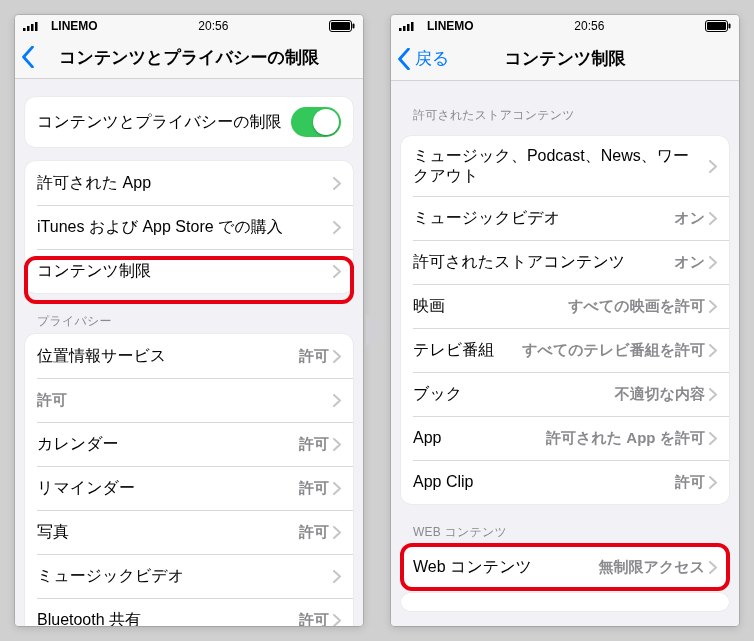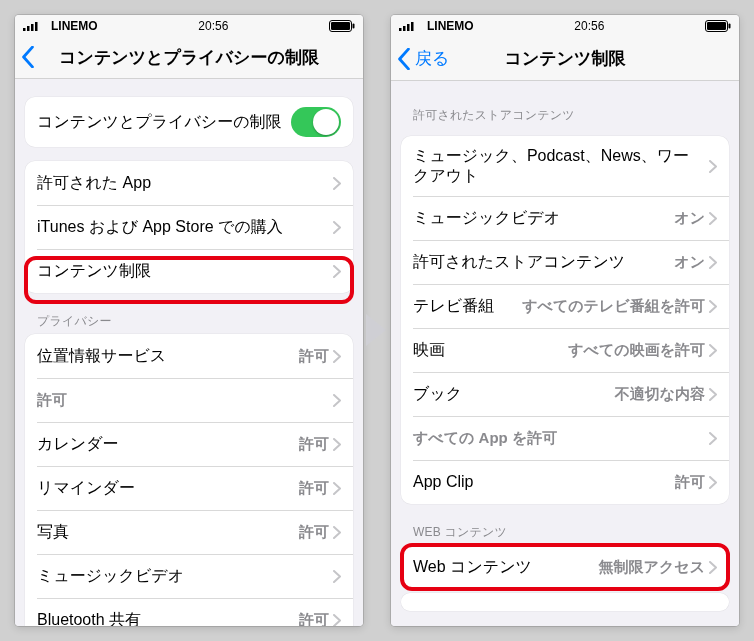--- a/index.html
+++ b/index.html
@@ -369,48 +369,49 @@
         <div class="row">
           <span class="row-label">許可されたストアコンテンツ</span>
           <span class="row-detail">オン</span>
           <span class="chevron">
               <svg width="8" height="13" viewBox="0 0 8 13">
                 <polyline points="1,1 7,6.5 1,12" fill="none" stroke="currentColor" stroke-width="2" stroke-linecap="round" stroke-linejoin="round"></polyline>
               </svg>
             </span>
         </div>
         <div class="row">
+          <span class="row-label">映画</span>
+          <span class="row-detail">すべての映画を許可</span>
+          <span class="chevron">
+              <svg width="8" height="13" viewBox="0 0 8 13">
+                <polyline points="1,1 7,6.5 1,12" fill="none" stroke="currentColor" stroke-width="2" stroke-linecap="round" stroke-linejoin="round"></polyline>
+              </svg>
+            </span>
+        </div>
+        <div class="row">
           <span class="row-label">テレビ番組</span>
           <span class="row-detail">すべてのテレビ番組を許可</span>
           <span class="chevron">
               <svg width="8" height="13" viewBox="0 0 8 13">
                 <polyline points="1,1 7,6.5 1,12" fill="none" stroke="currentColor" stroke-width="2" stroke-linecap="round" stroke-linejoin="round"></polyline>
               </svg>
             </span>
         </div>
         <div class="row">
-          <span class="row-label">映画</span>
-          <span class="row-detail">すべての映画を許可</span>
-          <span class="chevron">
-              <svg width="8" height="13" viewBox="0 0 8 13">
-                <polyline points="1,1 7,6.5 1,12" fill="none" stroke="currentColor" stroke-width="2" stroke-linecap="round" stroke-linejoin="round"></polyline>
-              </svg>
-            </span>
-        </div>
-        <div class="row">
           <span class="row-label">ブック</span>
           <span class="row-detail">不適切な内容</span>
           <span class="chevron">
               <svg width="8" height="13" viewBox="0 0 8 13">
                 <polyline points="1,1 7,6.5 1,12" fill="none" stroke="currentColor" stroke-width="2" stroke-linecap="round" stroke-linejoin="round"></polyline>
               </svg>
             </span>
         </div>
         <div class="row">
-          <span class="row-detail">すべての App を許可</span>
+          <span class="row-label">App</span>
+          <span class="row-detail">許可された App を許可</span>
           <span class="chevron">
               <svg width="8" height="13" viewBox="0 0 8 13">
                 <polyline points="1,1 7,6.5 1,12" fill="none" stroke="currentColor" stroke-width="2" stroke-linecap="round" stroke-linejoin="round"></polyline>
               </svg>
             </span>
         </div>
         <div class="row">
           <span class="row-label">App Clip</span>
           <span class="row-detail">許可</span>
           <span class="chevron">

